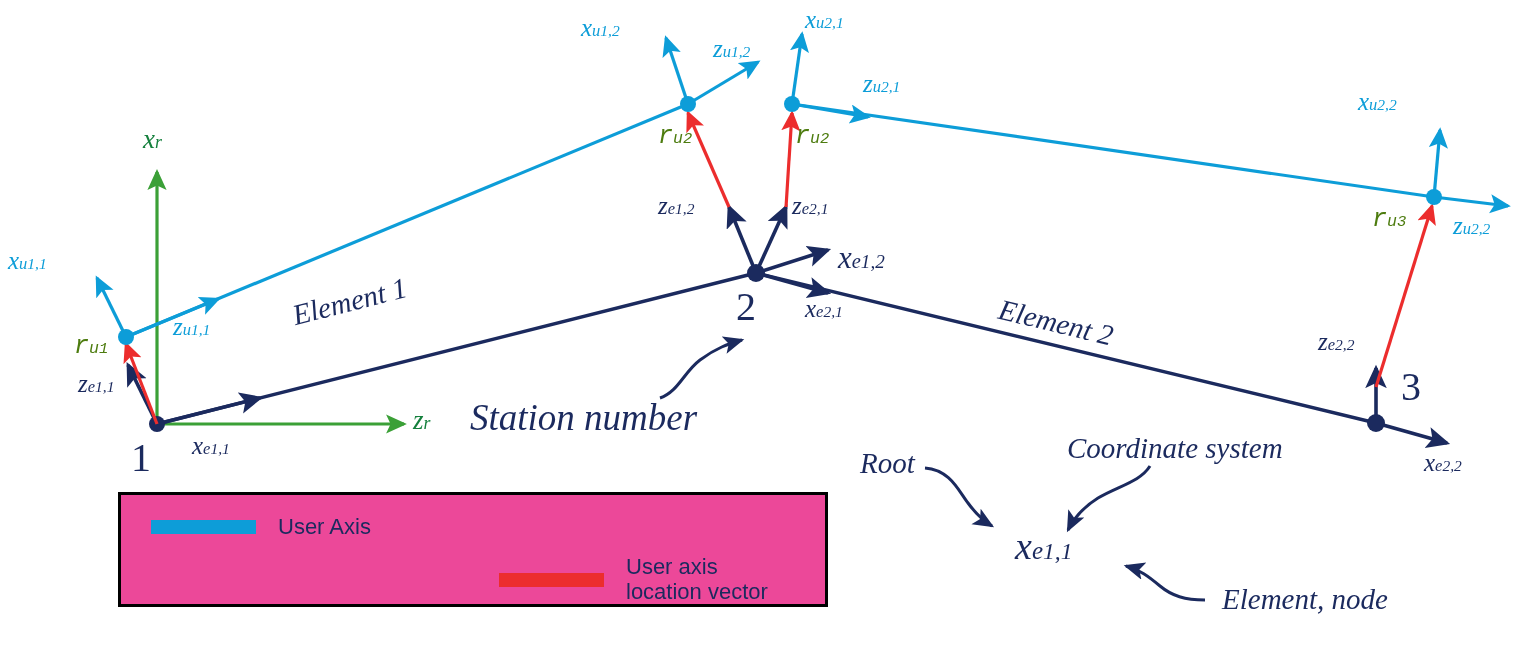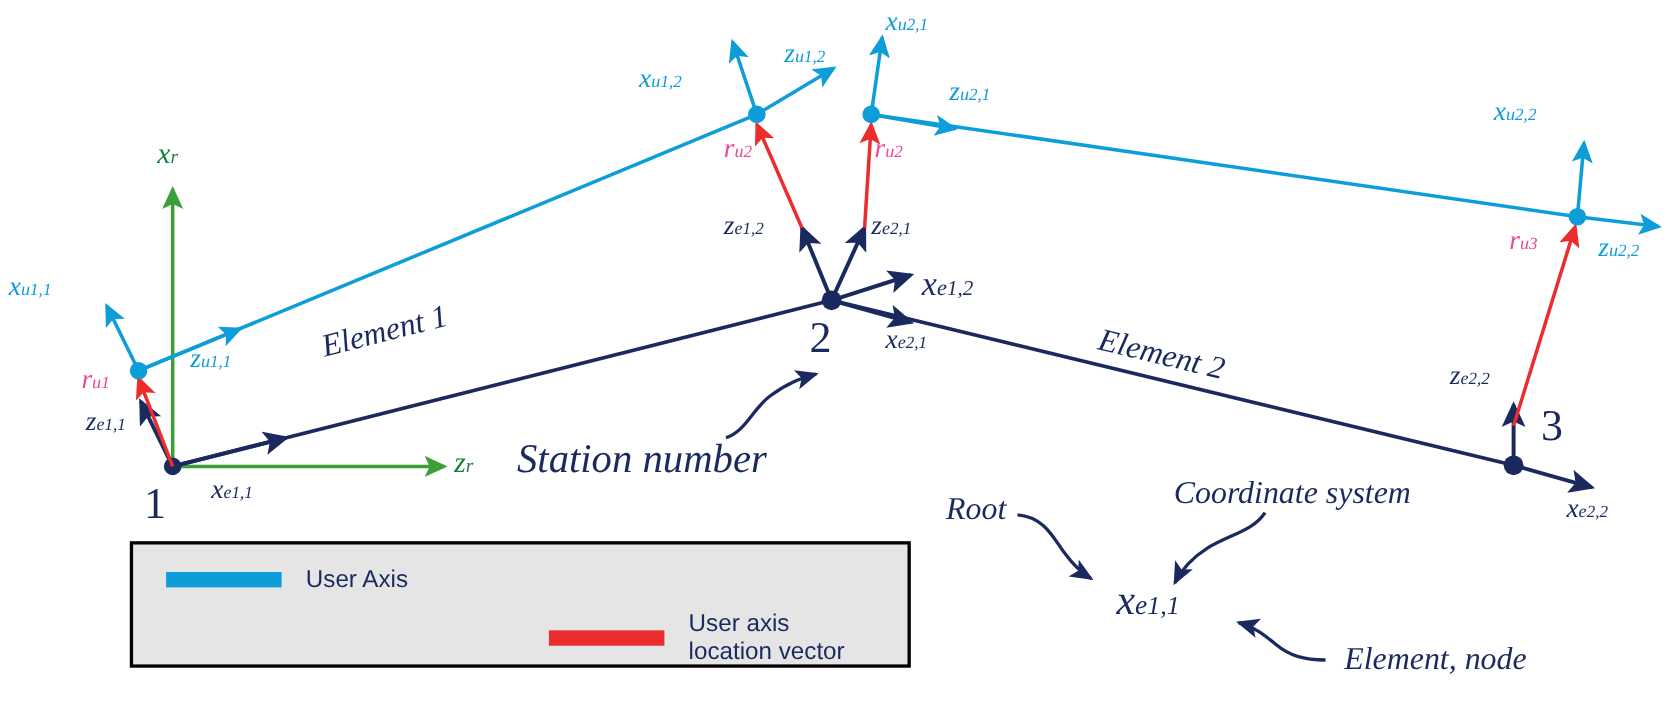--- a/index.html
+++ b/index.html
@@ -5,23 +5,23 @@
   html,body{margin:0;padding:0;background:#ffffff;}
   body{width:1524px;height:648px;overflow:hidden;font-family:"Liberation Serif",serif;}
   #stage{position:relative;width:1524px;height:648px;background:#fff;}
   svg{position:absolute;left:0;top:0;}
   .lbl{position:absolute;white-space:nowrap;font-family:"Liberation Serif",serif;}
   .ital{font-style:italic;}
   .sub{font-size:0.66em;}
   .sub2{font-size:0.62em;}
   .navy{color:#1b2a5e;}
   .blue{color:#0d9dd8;}
-  .red{color:#ec4899;}
+  .red{color:#4d7c0f;font-family:Liberation Mono, monospace;}
   .green{color:#15803d;}
-  .legend-box{position:absolute;left:118px;top:492px;width:710px;height:115px;border:3px solid #000;background:#e5e5e5;box-sizing:border-box;}
+  .legend-box{position:absolute;left:118px;top:492px;width:710px;height:115px;border:3px solid #000;background:#ec4899;box-sizing:border-box;}
   .lg-item{position:absolute;display:flex;align-items:center;}
   .swatch{width:105px;height:14px;flex:0 0 auto;}
   .lg-text{margin-left:22px;font-family:"Liberation Sans",sans-serif;font-size:22px;color:#1b2a5e;line-height:1.12;}
 </style>
 </head>
 <body>
 
 <div id="stage">
 
 <svg width="1524" height="648" viewBox="0 0 1524 648">
@@ -158,21 +158,21 @@
 <div class="lbl ital navy" style="left:1424px;top:449px;font-size:25px;">
   <span>x</span><span class="sub">e</span><span class="sub2">2,2</span>
 </div>
 
 <div class="lbl ital blue" style="left:8px;top:247px;font-size:25px;">
   <span>x</span><span class="sub">u</span><span class="sub2">1,1</span>
 </div>
 <div class="lbl ital blue" style="left:173px;top:313px;font-size:25px;">
   <span>z</span><span class="sub">u</span><span class="sub2">1,1</span>
 </div>
-<div class="lbl ital blue" style="left:581px;top:14px;font-size:25px;margin-top:44px;">
+<div class="lbl ital blue" style="left:581px;top:14px;font-size:25px;">
   <span>x</span><span class="sub">u</span><span class="sub2">1,2</span>
 </div>
 <div class="lbl ital blue" style="left:713px;top:35px;font-size:25px;">
   <span>z</span><span class="sub">u</span><span class="sub2">1,2</span>
 </div>
 <div class="lbl ital blue" style="left:805px;top:6px;font-size:25px;">
   <span>x</span><span class="sub">u</span><span class="sub2">2,1</span>
 </div>
 <div class="lbl ital blue" style="left:863px;top:70px;font-size:25px;">
   <span>z</span><span class="sub">u</span><span class="sub2">2,1</span>

